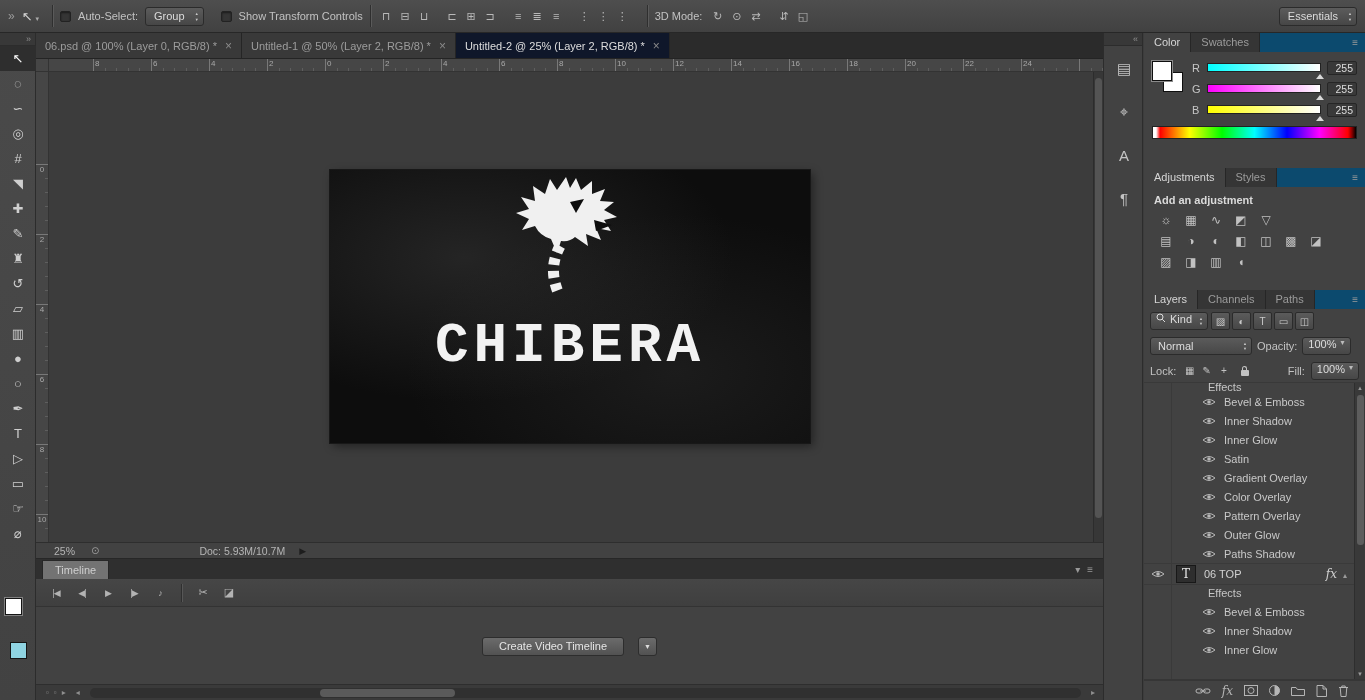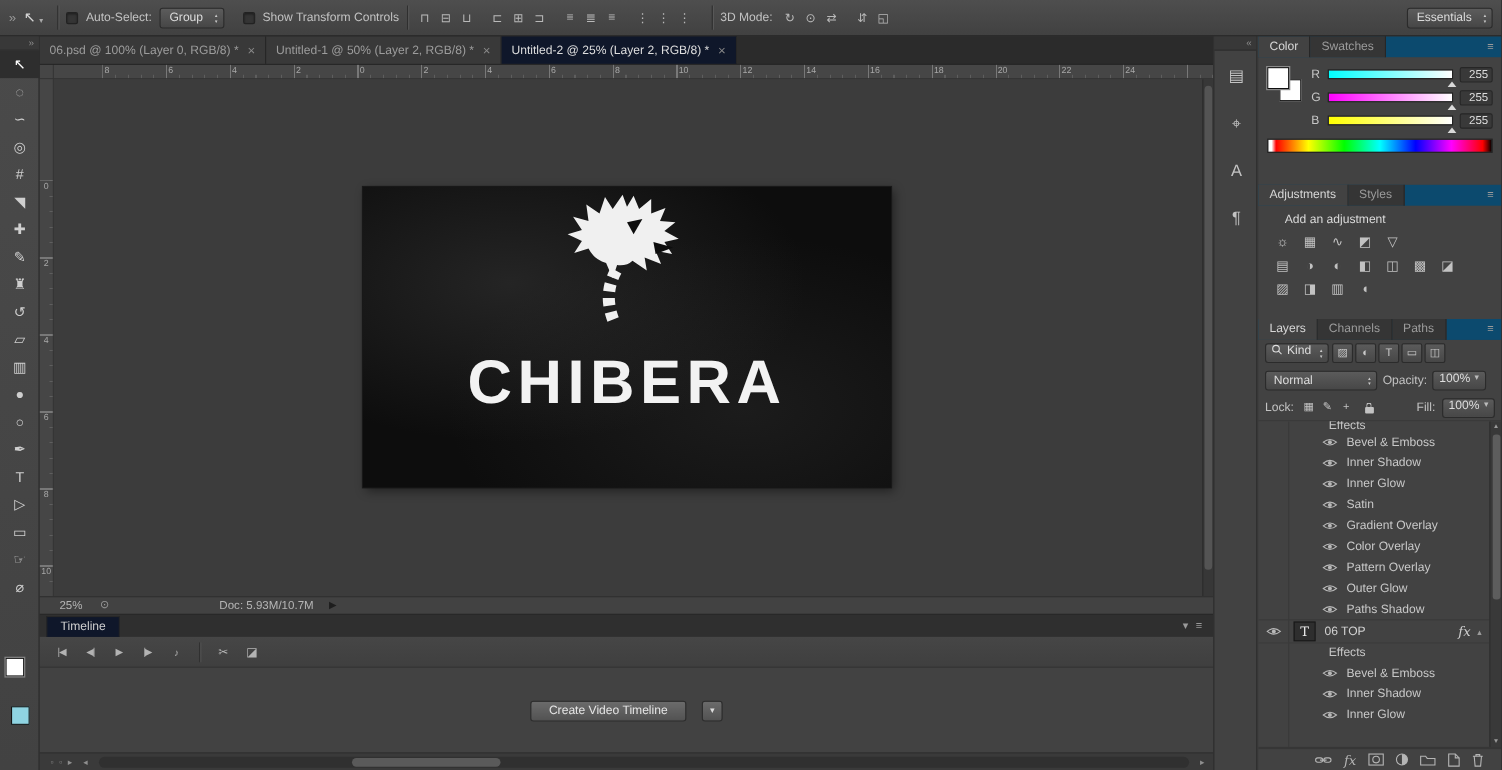--- a/index.html
+++ b/index.html
@@ -46,32 +46,32 @@
 .ruler-left{position:absolute;left:0;top:39px;width:13px;height:470px;background-color:#464646;border-right:1px solid #333;
   background-image:repeating-linear-gradient(to bottom,#787878 0 1px,transparent 1px 70px),repeating-linear-gradient(to bottom,#5e5e5e 0 1px,transparent 1px 14px);
   background-size:13px 100%,4px 100%;background-position:0 92px,9px 92px;background-repeat:no-repeat;
   display:flex;flex-direction:column;padding-top:94px;font-size:8px;color:#a8a8a8;text-align:center;overflow:hidden}
 .rn-v{flex:0 0 70px;line-height:8px}
 .canvas{position:absolute;left:13px;top:39px;width:1054px;height:470px;background:#3c3c3c;overflow:hidden}
 .artwork{position:absolute;left:281px;top:98px;width:480px;height:273px;background-color:#0d0d0d;
   background-image:radial-gradient(ellipse at 28% 32%,rgba(75,75,75,.38),rgba(0,0,0,0) 55%),radial-gradient(ellipse at 72% 74%,rgba(62,62,62,.3),rgba(0,0,0,0) 55%);
   box-shadow:0 0 0 1px #181818,3px 3px 9px rgba(0,0,0,.45)}
 .dragon{display:block;margin:6px auto 0}
-.logo-text{font-family:Liberation Sans, sans-serif;font-weight:700;font-size:56px;letter-spacing:5px;color:#f2f2f2;text-align:center;margin-top:0}
+.logo-text{font-family:Liberation Mono, monospace;font-weight:700;font-size:56px;letter-spacing:5px;color:#f2f2f2;text-align:center;margin-top:0}
 .canvas-scroll{position:absolute;right:0;top:0;width:10px;height:470px;background:#373737;border-left:1px solid #2c2c2c}
 .canvas-thumb{position:absolute;left:1px;right:1px;top:6px;height:440px;background:#545454;border-radius:4px}
 .status-bar{position:absolute;left:0;top:509px;width:1067px;height:16px;background:#424242;border-top:1px solid #2e2e2e;display:flex;align-items:center;padding-left:18px;font-size:10.5px;color:#b5b5b5}
 .status-icon{margin-left:16px;color:#9a9a9a;font-size:10px}
 .status-doc{margin-left:100px}
 .status-arrow{margin-left:14px;color:#1d1d1d;font-size:9px}
 
 
 .timeline{position:absolute;left:36px;top:558px;width:1067px;height:142px;background:#424242;border-top:1px solid #272727}
 .tl-header{height:20px;background:#2f2f2f;display:flex;align-items:flex-end}
-.tl-tab{height:19px;background:#0f172a;padding:0 12px;line-height:19px;color:#cfcfcf;margin-left:6px;border:1px solid #272727;border-bottom:none}
+.tl-tab{height:19px;background:#737373;padding:0 12px;line-height:19px;color:#cfcfcf;margin-left:6px;border:1px solid #272727;border-bottom:none}
 .tl-header-right{margin-left:auto;color:#9a9a9a;padding-right:10px;font-size:10px;display:flex;gap:7px;align-items:center;line-height:18px}
 .tl-transport{height:28px;border-bottom:1px solid #333;display:flex;align-items:center;padding-left:8px;gap:2px;background:linear-gradient(#464646,#3f3f3f)}
 .tl-btn{min-width:24px;height:20px;display:inline-flex;align-items:center;justify-content:center;color:#b3b3b3;font-size:9px;letter-spacing:-1px}
 .tl-sep{width:1px;height:18px;background:#2f2f2f;box-shadow:1px 0 0 #575757;margin:0 7px}
 .tl-body{position:relative;height:77px}
 .create-wrap{position:absolute;left:0;right:0;top:30px;display:flex;justify-content:center;gap:14px}
 .create-btn{background:linear-gradient(#6b6b6b,#525252);border:1px solid #2d2d2d;border-radius:3px;height:19px;line-height:17px;padding:0 16px;color:#e5e5e5}
 .create-caret{width:19px;height:19px;background:linear-gradient(#6b6b6b,#525252);border:1px solid #2d2d2d;border-radius:3px;display:flex;align-items:center;justify-content:center}
 .create-caret::after{content:"▼";font-size:7px;color:#ddd}
 .tl-scroll{position:absolute;left:0;bottom:0;width:100%;height:16px;background:#3a3a3a;border-top:1px solid #2e2e2e;display:flex;align-items:center}
@@ -104,21 +104,21 @@
 .chan-label{width:9px;color:#c6c6c6}
 .chan-track{position:relative;flex:1;height:9px;border:1px solid #222}
 .chan-row:nth-child(1) .chan-track{background:linear-gradient(to right,#00ffff,#ffffff)}
 .chan-row:nth-child(2) .chan-track{background:linear-gradient(to right,#ff00ff,#ffffff)}
 .chan-row:nth-child(3) .chan-track{background:linear-gradient(to right,#ffff00,#ffffff)}
 .chan-thumb{position:absolute;right:-4px;bottom:-8px;width:0;height:0;border:4px solid transparent;border-bottom:5px solid #d9d9d9}
 .chan-value{flex:0 0 30px;height:14px;background:#393939;border:1px solid #262626;border-radius:2px;color:#ddd;text-align:right;padding-right:3px;line-height:12px;font-size:10.5px}
 .spectrum{height:13px;margin:10px 8px 0 8px;border:1px solid #222;
   background:linear-gradient(to right,#fff 0,#fff 1.5%,#f00 3.5%,#ff0 18%,#0f0 34%,#0ff 50%,#00f 66%,#f0f 82%,#f00 96%,#800 98%,#000 100%)}
 
-.adj-title{padding:7px 24px 3px;color:#dadada;font-weight:normal}
+.adj-title{padding:7px 10px 3px;color:#dadada;font-weight:bold}
 .adj-row{display:flex;gap:5px;padding:2px 0 2px 12px}
 .adj-icon{width:20px;height:17px;display:inline-flex;align-items:center;justify-content:center;color:#c2c2c2;font-size:12px}
 
 .lp-filter{display:flex;align-items:center;gap:3px;padding:3px 6px;height:24px}
 .kind-box{display:flex;gap:4px;background:linear-gradient(#5b5b5b,#474747);border:1px solid #2b2b2b;border-radius:3px;height:18px;padding:0 15px 0 5px;position:relative;color:#ddd}
 .filter-btn{width:19px;height:18px;background:linear-gradient(#5b5b5b,#474747);border:1px solid #2b2b2b;border-radius:2px;display:inline-flex;align-items:center;justify-content:center;color:#c9c9c9;font-size:10px}
 .lp-blend{display:flex;align-items:center;gap:5px;padding:0 6px;height:26px}
 .blend-select{width:102px;height:18px;display:flex;align-items:center;background:linear-gradient(#5b5b5b,#474747);border:1px solid #2b2b2b;border-radius:3px;padding:0 15px 0 7px;position:relative;color:#ddd}
 .combo{display:flex;height:18px;border:1px solid #2b2b2b;border-radius:3px;background:linear-gradient(#5b5b5b,#474747);padding:0 5px;gap:4px;color:#ddd}
 .combo::after{content:"▾";font-size:8px;color:#bbb}

